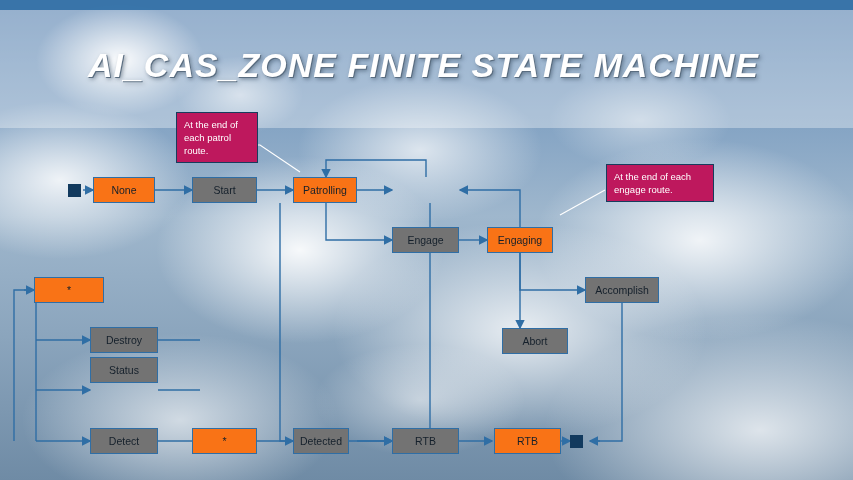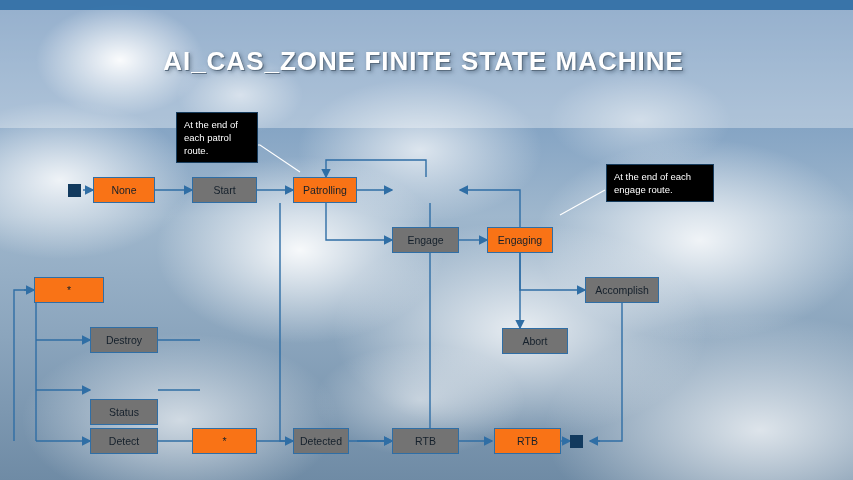--- a/index.html
+++ b/index.html
@@ -28,35 +28,35 @@
       radial-gradient(90px 55px at 240px 95px, rgba(255,255,255,.55), rgba(255,255,255,0) 70%),
       radial-gradient(130px 70px at 640px 120px, rgba(255,255,255,.45), rgba(255,255,255,0) 70%),
       radial-gradient(150px 80px at 420px 400px, rgba(255,255,255,.50), rgba(255,255,255,0) 70%);
   }
 
   
   .title-band{position:absolute;left:0;top:0;width:853px;height:128px;
     background:rgba(255,255,255,.34);}
   .title-accent{position:absolute;left:0;top:0;width:853px;height:10px;background:#2f6ea5;opacity:.9;}
   .title-text{position:absolute;left:0;top:46px;width:847px;text-align:center;
-    font-size:26px;font-weight:bold;letter-spacing:1px;color:#ffffff;
-    text-shadow:1px 1px 0 #5a6d80, 2px 2px 4px rgba(40,60,80,.55);}
+    font-size:34px;font-weight:bold;letter-spacing:1px;color:#ffffff;
+    text-shadow:1px 1px 0 #5a6d80, 2px 2px 4px rgba(40,60,80,.55);font-style:italic;}
 
   
   svg.wires{position:absolute;left:0;top:0;width:853px;height:480px;}
 
   
   .node{position:absolute;box-sizing:border-box;
     display:flex;align-items:center;justify-content:center;
     font-size:10.5px;color:#15202b;border:1px solid #2f6ea5;
     height:26px;}
   .node.fill{background:#737373;}
   .node.white{background:#f97316;}
   .term{position:absolute;width:13px;height:13px;background:#123a5e;}
-  .callout{position:absolute;box-sizing:border-box;background:#000000;color:#ffffff;
+  .callout{position:absolute;box-sizing:border-box;background:#be185d;color:#ffffff;
     font-size:9.5px;line-height:13px;padding:5px 7px;border:1px solid #173c5d;}
 </style>
 </head>
 <body>
 
 <div id="stage">
 
   <div class="sky"></div>
 
   <div class="title-band">
@@ -133,20 +133,20 @@
 
   <div class="node white" style="left:93px;top:177px;width:62px;">None</div>
   <div class="node fill" style="left:192px;top:177px;width:65px;">Start</div>
   <div class="node white" style="left:293px;top:177px;width:64px;">Patrolling</div>
   <div class="node fill" style="left:392px;top:227px;width:67px;">Engage</div>
   <div class="node white" style="left:487px;top:227px;width:66px;">Engaging</div>
   <div class="node fill" style="left:585px;top:277px;width:74px;">Accomplish</div>
   <div class="node fill" style="left:487px;top:328px;width:66px;margin-left:15px;">Abort</div>
   <div class="node white" style="left:34px;top:277px;width:70px;">*</div>
   <div class="node fill" style="left:90px;top:327px;width:68px;">Destroy</div>
-  <div class="node fill" style="left:90px;top:399px;width:68px;">Status</div>
+  <div class="node fill" style="left:90px;top:357px;width:68px;">Status</div>
   <div class="node fill" style="left:90px;top:428px;width:68px;">Detect</div>
   <div class="node white" style="left:192px;top:428px;width:65px;">*</div>
   <div class="node fill" style="left:293px;top:428px;width:56px;">Detected</div>
   <div class="node fill" style="left:392px;top:428px;width:67px;">RTB</div>
   <div class="node white" style="left:494px;top:428px;width:67px;">RTB</div>
 
 </div>
 
 </body></html>

